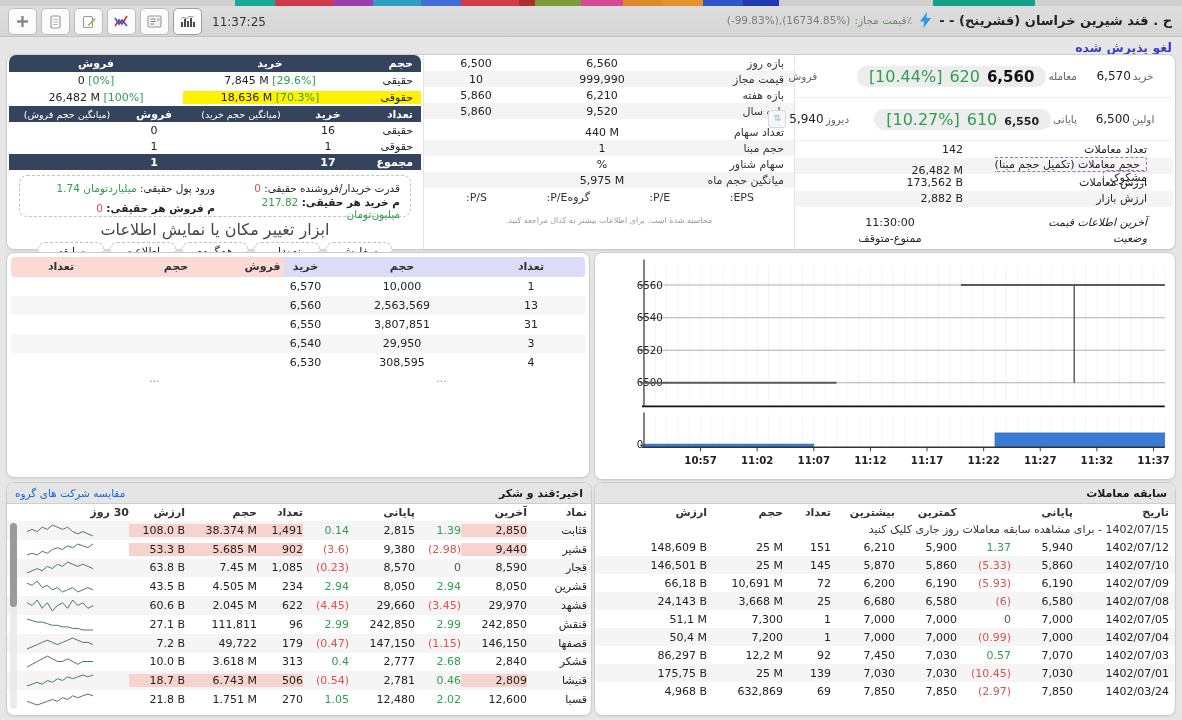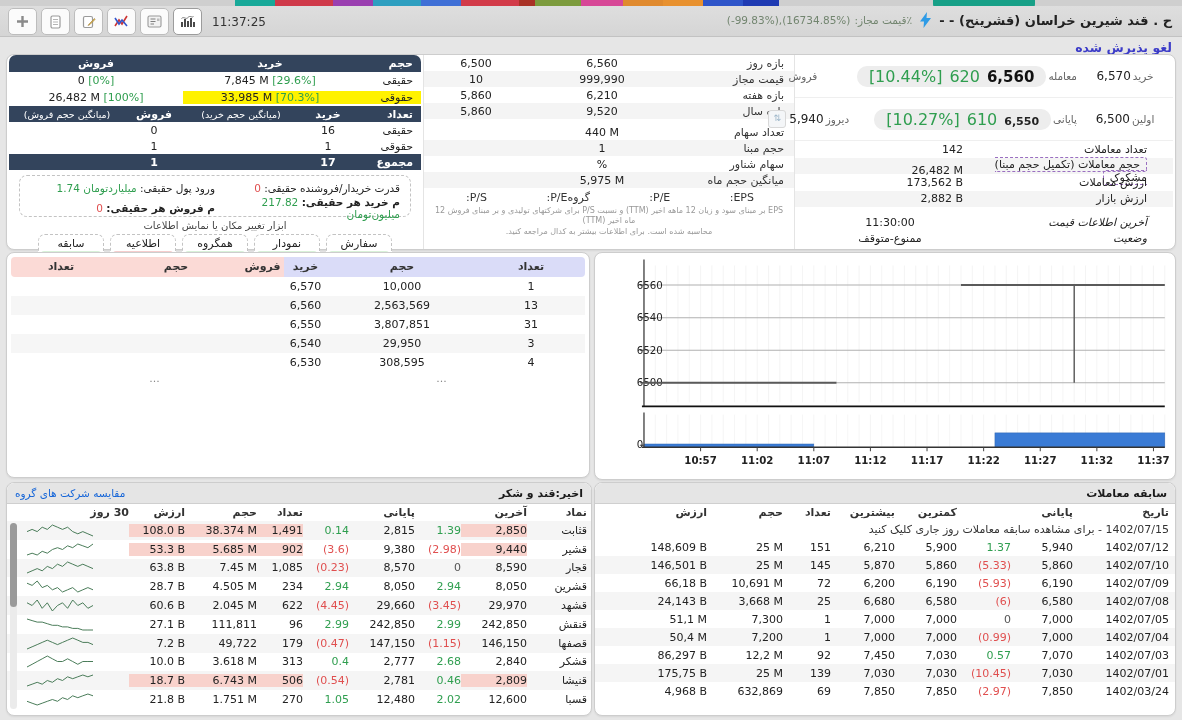--- a/index.html
+++ b/index.html
@@ -34,21 +34,21 @@
   .g3>div:first-child,.g5>div:first-child{text-align:right;padding-right:8px;}
   .rad-top{border-radius:7px 7px 0 0;}
   .hlyellow{background:#fff200;}
   .pct{color:#2f9e4f;}
   .num{direction:ltr;unicode-bidi:embed;}
   .powerbox{margin:5px 10px 3px 10px;border:1.5px dashed #c3c3c3;border-radius:8px;padding:3px 10px;}
   .powerrow{display:grid;grid-template-columns:1fr 1fr;height:17px;align-items:center;font-size:10.5px;}
   .powerrow b{font-size:10.5px;}
   .pos{color:#2f9e4f;}
   .neg{color:#e04f4f;}
-  .tools-title{text-align:center;color:#444;font-size:10px;margin-top:3px;}
+  .tools-title{text-align:center;color:#444;font-size:16px;margin-top:3px;}
   .togglerow{display:flex;justify-content:center;gap:6px;margin-top:3px;}
   .toggle{border:1.5px dashed #c3c3c3;border-radius:7px;width:60px;text-align:center;padding:2px 2px;background:#fff;cursor:pointer;}
   .toggle .st{display:block;margin-top:1px;border-radius:3px;padding:0 2px;}
   .toggle .st.on{background:#d9f2d9;color:#2f8f46;}
   .toggle .st.off{background:#f6cdcd;color:#c0392b;}
   
   .mrow{display:grid;grid-template-columns:118px 1fr 104px;align-items:center;height:16px;}
   .mrow .lbl{text-align:right;padding-right:10px;color:#333;}
   .mrow .hi{text-align:center;}
   .mrow .lo{text-align:center;}
@@ -184,21 +184,21 @@
       </div>
       <div>
 
       <div class="g3">
           <div>حقیقی</div>
           <div class="num"><span>7,845 M</span> <span class="pct">[29.6%]</span></div>
           <div class="num"><span>0</span> <span class="pct">[0%]</span></div>
         </div>
           <div class="g3">
           <div class="hlyellow">حقوقی</div>
-          <div class="num hlyellow"><span>33,985 M</span> <span class="pct">[70.3%]</span></div>
+          <div class="num hlyellow"><span>18,636 M</span> <span class="pct">[70.3%]</span></div>
           <div class="num"><span>26,482 M</span> <span class="pct">[100%]</span></div>
         </div>
         </div>
       <div class="g5 dkrow">
         <div>تعداد</div>
         <div>خرید</div>
         <div style="font-size:9.5px;font-weight:normal;">(میانگین حجم خرید)</div>
         <div>فروش</div>
         <div style="font-size:9.5px;font-weight:normal;">(میانگین حجم فروش)</div>
       </div>
@@ -314,21 +314,21 @@
           <div class="lo"></div>
         </div>
         </div>
       <div class="epsrow">
         <span>EPS:</span>
         <span>P/E:</span>
         <span>گروهP/E:</span>
         <span>P/S:</span>
       </div>
       <div class="note">
-        <span>EPS بر مبنای سود و زیان 12 ماهه اخیر (TTM) و نسبت P/S برای شرکتهای تولیدی و بر مبنای فروش 12 ماه اخیر (TTM)</span><br><span>محاسبه شده است. برای اطلاعات بیشتر به کدال مراجعه کنید.</span>
+        <br><span>محاسبه شده است. برای اطلاعات بیشتر به کدال مراجعه کنید.</span>
       </div>
     </div>
 
     <div class="sec sec-right">
       <div class="qgrid">
         <div class="qcell">
           <span class="qlbl">خرید</span>
           <span class="qval num">6,570</span>
         </div>
         <div class="qcell">
@@ -766,21 +766,21 @@
           </div>
       </div>
         <div class="grow">
         <div class="fa">قشرین</div>
         <div>8,050</div>
         <div class="up">2.94</div>
         <div>8,050</div>
         <div class="up">2.94</div>
         <div>234</div>
         <div>4.505 M</div>
-        <div>28.7 B</div>
+        <div>43.5 B</div>
         <div class="spark">
             <svg width="66" height="15" viewBox="0 0 66 15">
               <polyline points="0.0,4.2 5.1,6.4 10.2,2.0 15.2,8.6 20.3,6.4 25.4,10.8 30.5,8.6 35.5,13.0 40.6,10.8 45.7,8.6 50.8,13.0 55.8,10.8 60.9,8.6 66.0,10.8" fill="none" stroke="#4a7c59" stroke-width="1"></polyline>
             </svg>
           </div>
       </div>
         <div class="grow">
         <div class="fa">قشهد</div>
         <div>29,970</div>
         <div class="down">(3.45)</div>

